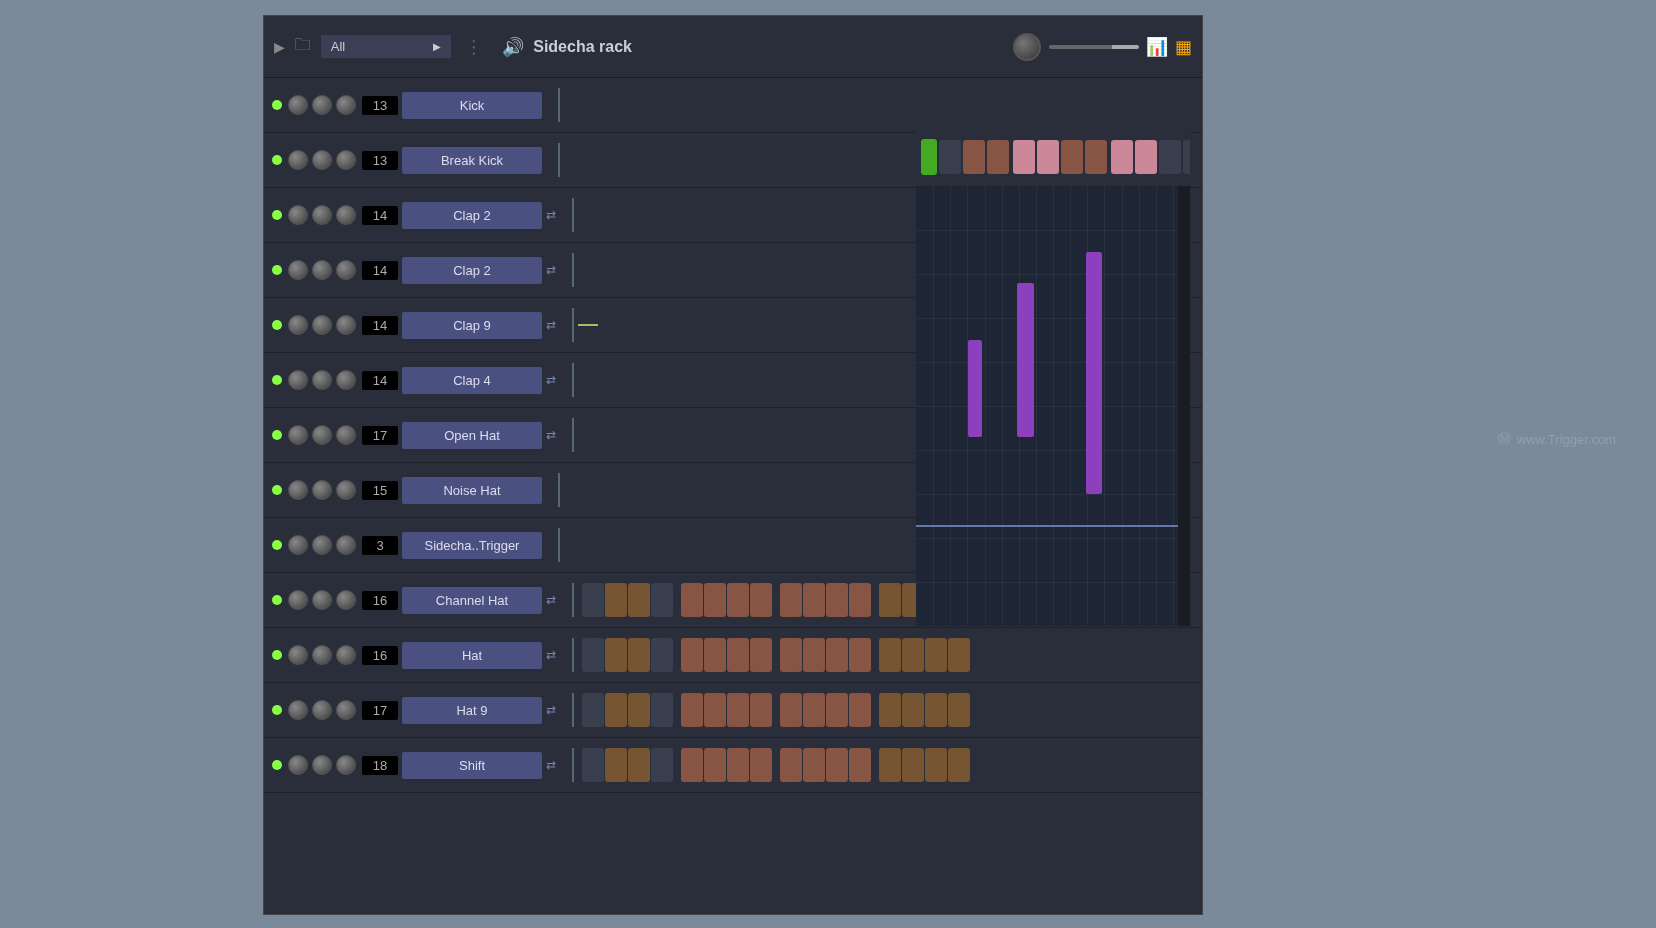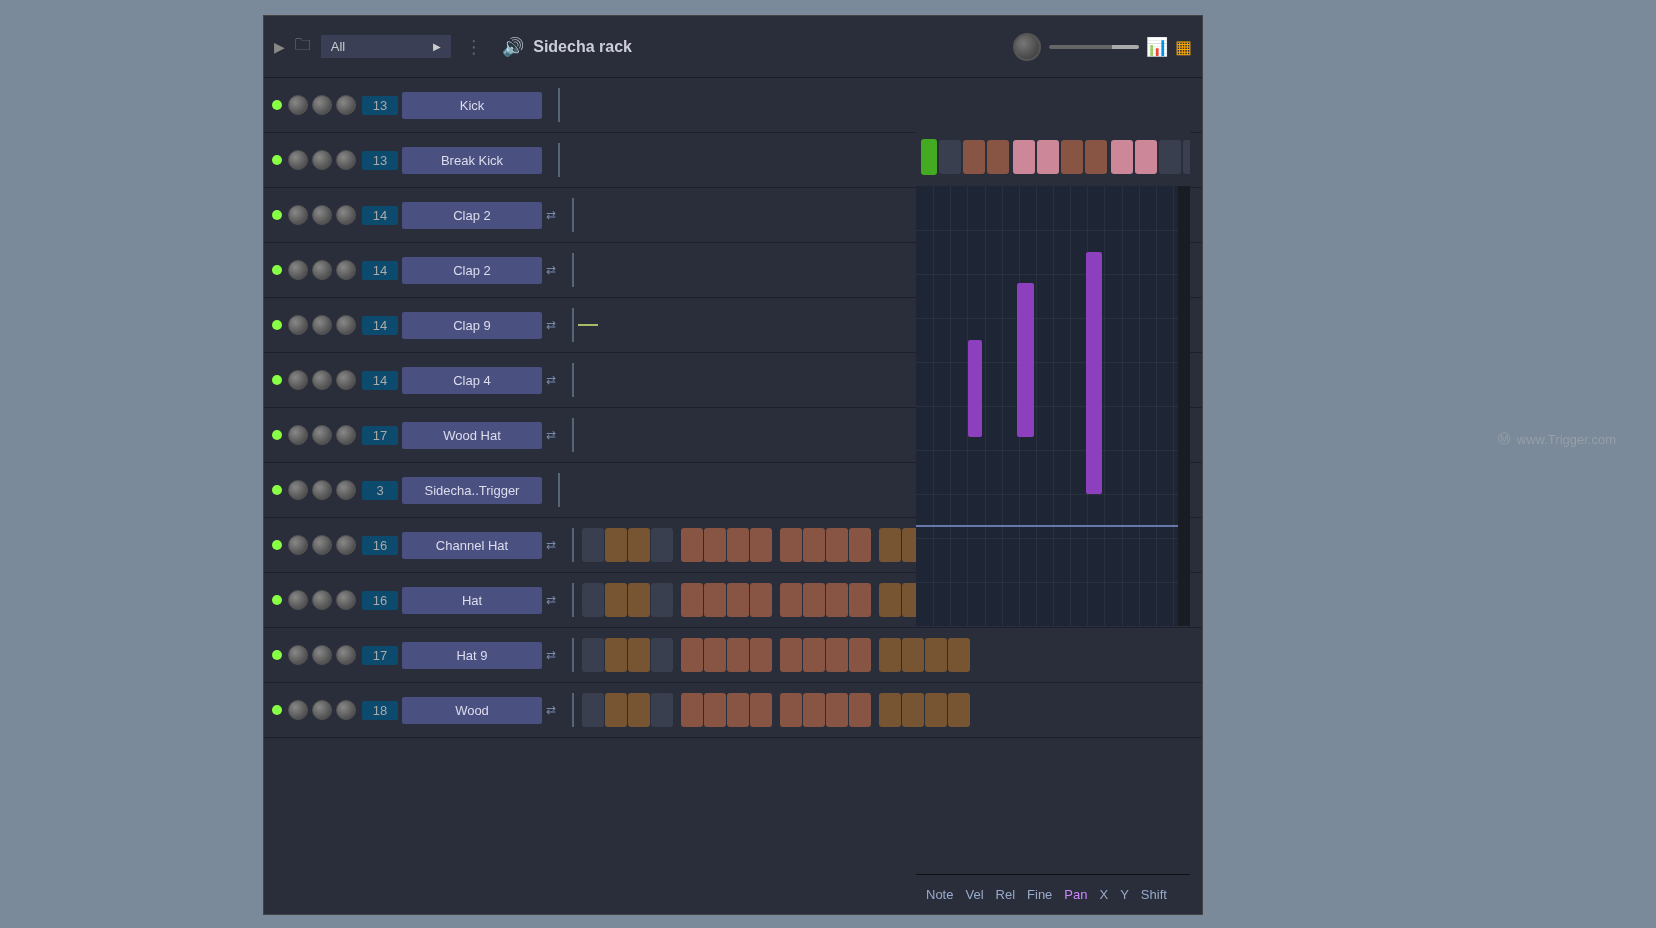--- a/index.html
+++ b/index.html
@@ -122,21 +122,21 @@
       background: radial-gradient(circle at 35% 35%, #888, #3a3a3a);
       border: 1px solid #555;
       margin: 0 2px;
       flex-shrink: 0;
     }
     .ch-number {
       width: 36px;
       text-align: center;
       color: #aaa;
       font-size: 13px;
-      background: #0c4a6e;
+      background: #000000;
       padding: 2px 4px;
       border-radius: 2px;
       margin: 0 4px;
       flex-shrink: 0;
     }
     .ch-name-btn {
       width: 140px;
       background: #4a5080;
       color: #dde;
       border: none;
@@ -385,22 +385,31 @@
         <button class="ch-name-btn">Clap 4</button>
         <span class="ch-arrows">⇄</span>
         <div style="width: 12px; height: 34px; margin-left: 6px; border-right: 2px solid rgb(85, 102, 119); flex-shrink: 0;"></div>
       </div>
       <div class="channel-row">
         <div class="ch-active"></div>
         <div class="ch-knob"></div>
         <div class="ch-knob"></div>
         <div class="ch-knob"></div>
         <div class="ch-number">17</div>
-        <button class="ch-name-btn">Wood Hat</button>
-        <span class="ch-arrows">⇄</span>
+        <button class="ch-name-btn">Open Hat</button>
+        <span class="ch-arrows">⇄</span>
+        <div style="width: 12px; height: 34px; margin-left: 6px; border-right: 2px solid rgb(85, 102, 119); flex-shrink: 0;"></div>
+      </div>
+      <div class="channel-row">
+        <div class="ch-active"></div>
+        <div class="ch-knob"></div>
+        <div class="ch-knob"></div>
+        <div class="ch-knob"></div>
+        <div class="ch-number">15</div>
+        <button class="ch-name-btn">Noise Hat</button>
         <div style="width: 12px; height: 34px; margin-left: 6px; border-right: 2px solid rgb(85, 102, 119); flex-shrink: 0;"></div>
       </div>
       <div class="channel-row">
         <div class="ch-active"></div>
         <div class="ch-knob"></div>
         <div class="ch-knob"></div>
         <div class="ch-knob"></div>
         <div class="ch-number">3</div>
         <button class="ch-name-btn">Sidecha..Trigger</button>
         <div style="width: 12px; height: 34px; margin-left: 6px; border-right: 2px solid rgb(85, 102, 119); flex-shrink: 0;"></div>
@@ -521,21 +530,21 @@
             <button class="pad" style="background: rgb(119, 85, 51);"></button>
           </div>
         </div>
       </div>
       <div class="channel-row">
         <div class="ch-active"></div>
         <div class="ch-knob"></div>
         <div class="ch-knob"></div>
         <div class="ch-knob"></div>
         <div class="ch-number">18</div>
-        <button class="ch-name-btn">Wood</button>
+        <button class="ch-name-btn">Shift</button>
         <span class="ch-arrows">⇄</span>
         <div style="width: 12px; height: 34px; margin-left: 6px; border-right: 2px solid rgb(85, 102, 119); flex-shrink: 0;"></div>
         <div class="ch-pad-area">
           <div class="pad-group">
             <button class="pad" style="background: rgb(58, 63, 80);"></button>
             <button class="pad" style="background: rgb(119, 85, 51);"></button>
             <button class="pad" style="background: rgb(119, 85, 51);"></button>
             <button class="pad" style="background: rgb(58, 63, 80);"></button>
           </div>
           <div style="width: 4px;"></div>
@@ -592,30 +601,20 @@
         <div class="grid-row" style="top: 90%;"></div>
         <div class="pr-line" style="top: 77%;"></div>
         <div class="pr-note" style="left: 19%; top: 35%; width: 5%; height: 22%;"></div>
         <div class="pr-note" style="left: 37%; top: 22%; width: 6%; height: 35%;"></div>
         <div class="pr-note" style="left: 62%; top: 15%; width: 6%; height: 55%;"></div>
       </div>
 
     <div class="scrollbar-right"></div>
   </div>
 
-  <div class="bottom-tabs" id="bottom-tabs" style="position:absolute; left:652px; bottom:0; right:12px; height:40px; z-index:10;">
-  <span class="tab-item">Note</span>
-      <span class="tab-item">Vel</span>
-      <span class="tab-item">Rel</span>
-      <span class="tab-item">Fine</span>
-      <span class="tab-item active">Pan</span>
-      <span class="tab-item">X</span>
-      <span class="tab-item">Y</span>
-      <span class="tab-item">Shift</span>
-    </div>
 
 <div class="top-pad-strip">
       <button style="width: 16px; height: 36px; background: rgb(68, 170, 34); border: none; border-radius: 3px; cursor: pointer; flex-shrink: 0;"></button>
       <button style="width: 22px; height: 34px; background: rgb(58, 63, 80); border: none; border-radius: 3px; cursor: pointer; flex-shrink: 0;"></button>
       <button style="width: 22px; height: 34px; background: rgb(136, 85, 68); border: none; border-radius: 3px; cursor: pointer; flex-shrink: 0;"></button>
       <button style="width: 22px; height: 34px; background: rgb(136, 85, 68); border: none; border-radius: 3px; cursor: pointer; flex-shrink: 0;"></button>
       <div style="width: 3px;"></div>
       <button style="width: 22px; height: 34px; background: rgb(204, 136, 153); border: none; border-radius: 3px; cursor: pointer; flex-shrink: 0;"></button>
       <button style="width: 22px; height: 34px; background: rgb(204, 136, 153); border: none; border-radius: 3px; cursor: pointer; flex-shrink: 0;"></button>
       <button style="width: 22px; height: 34px; background: rgb(136, 85, 68); border: none; border-radius: 3px; cursor: pointer; flex-shrink: 0;"></button>

